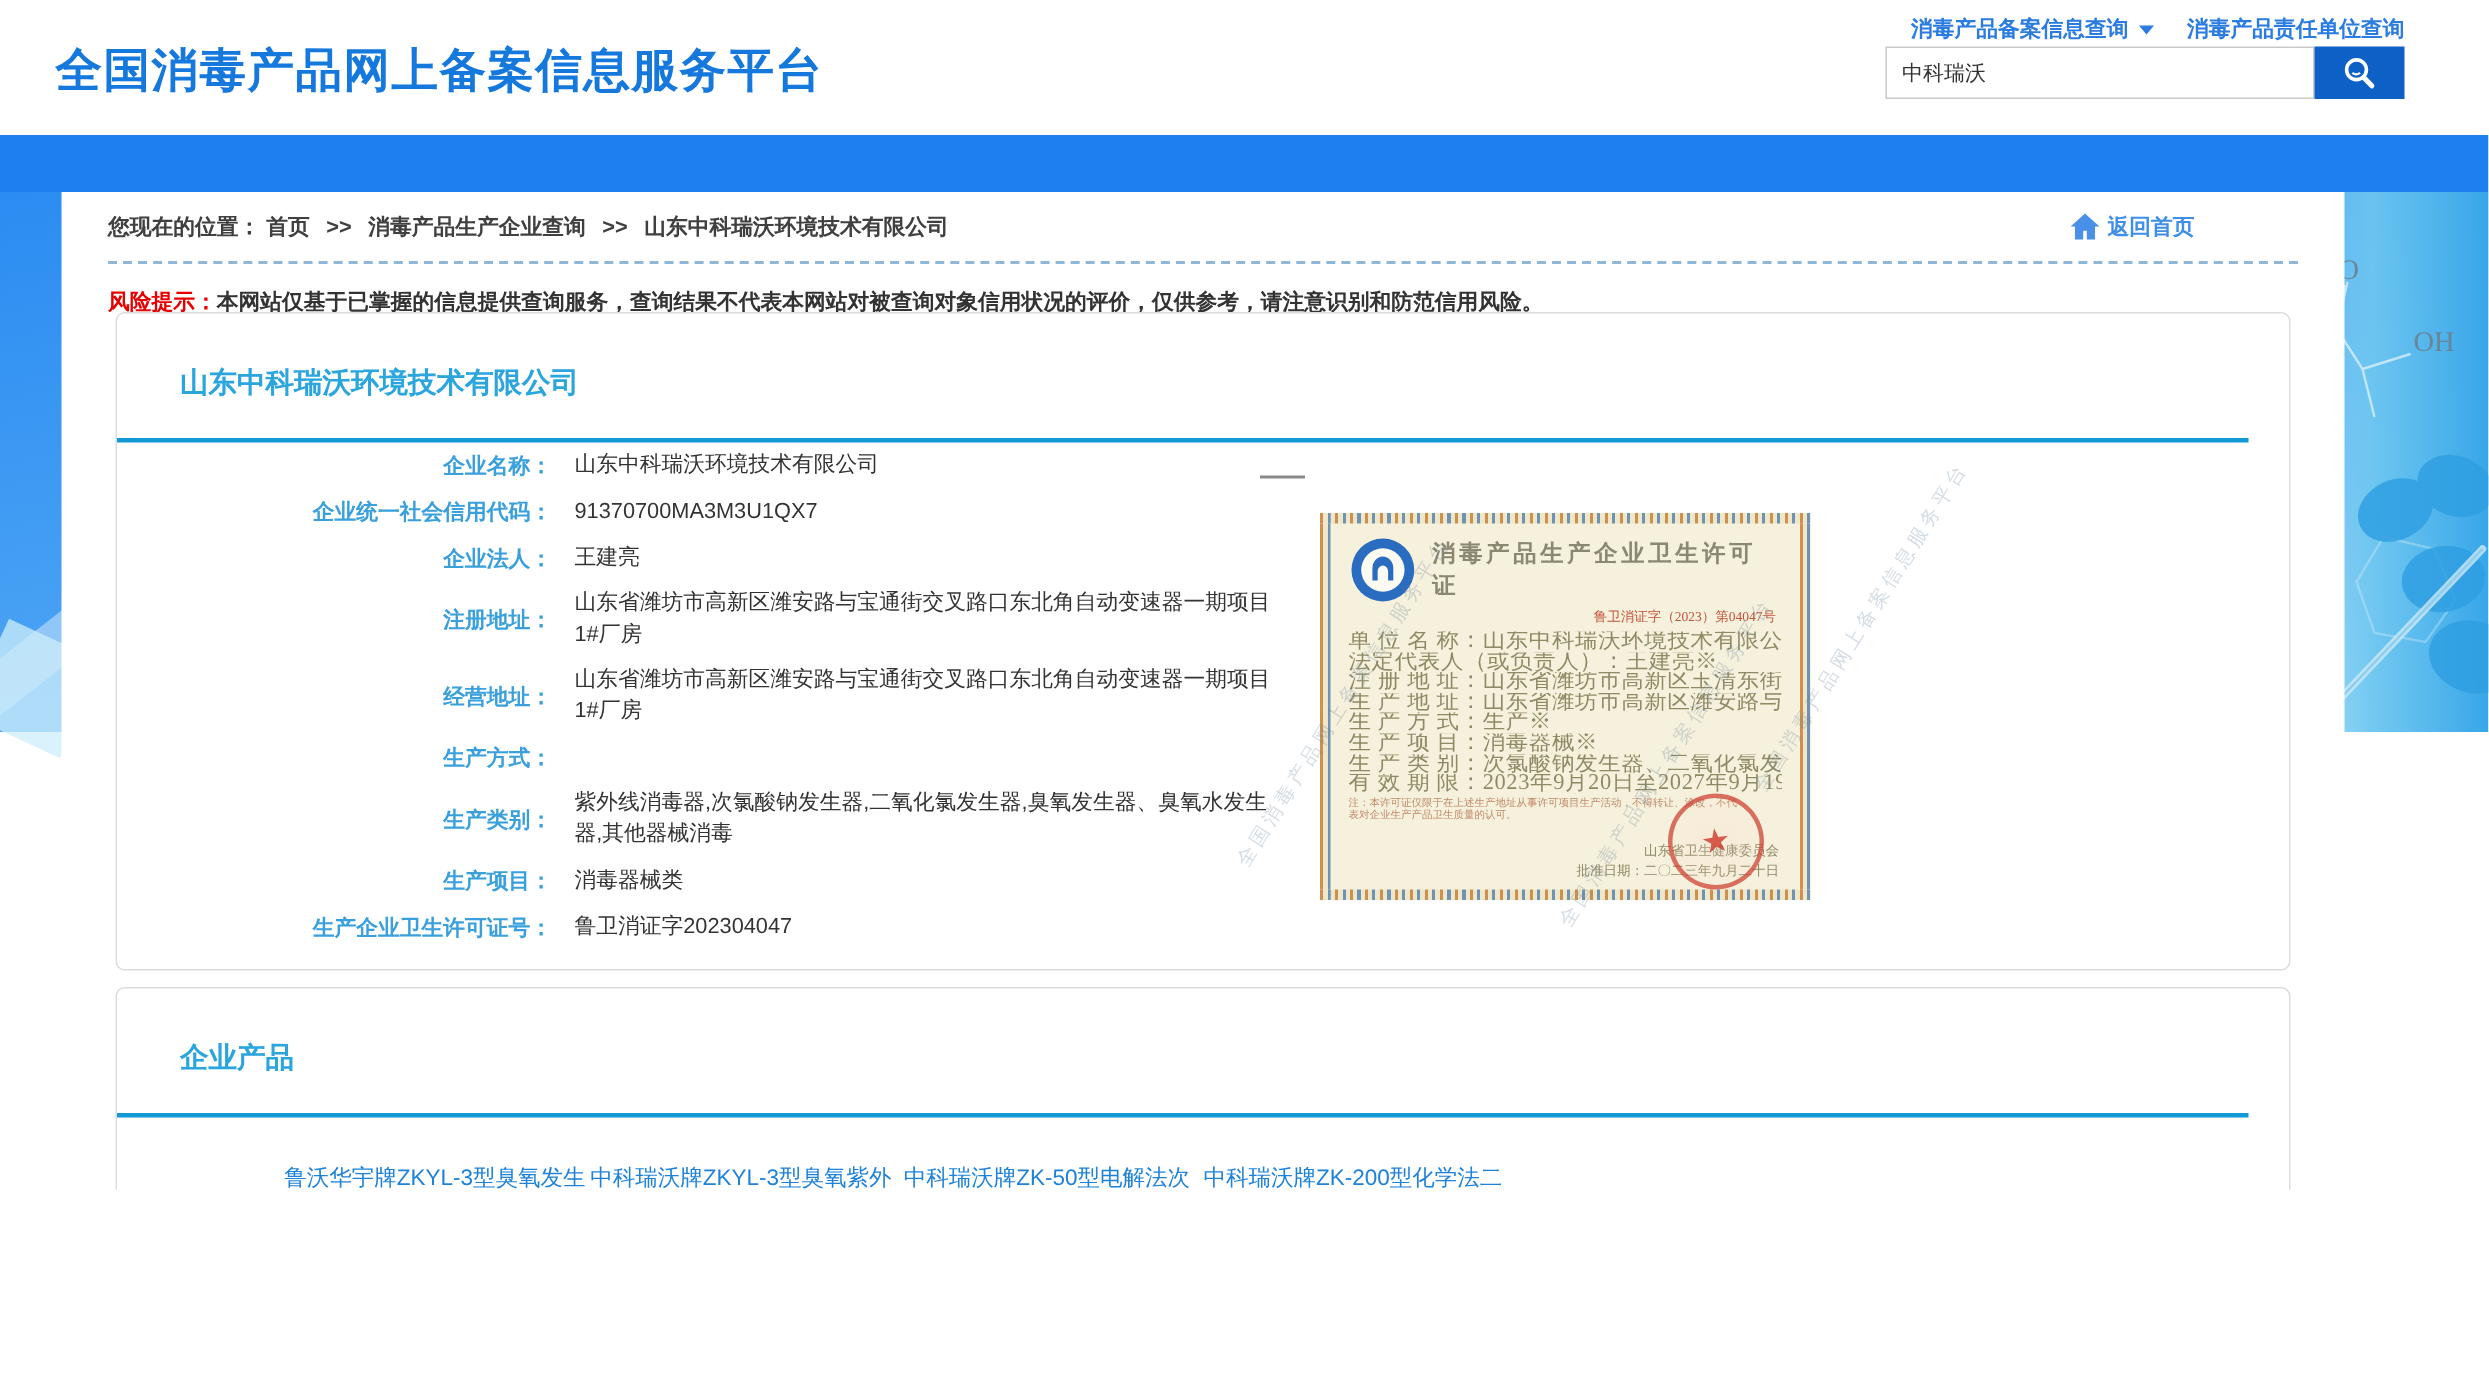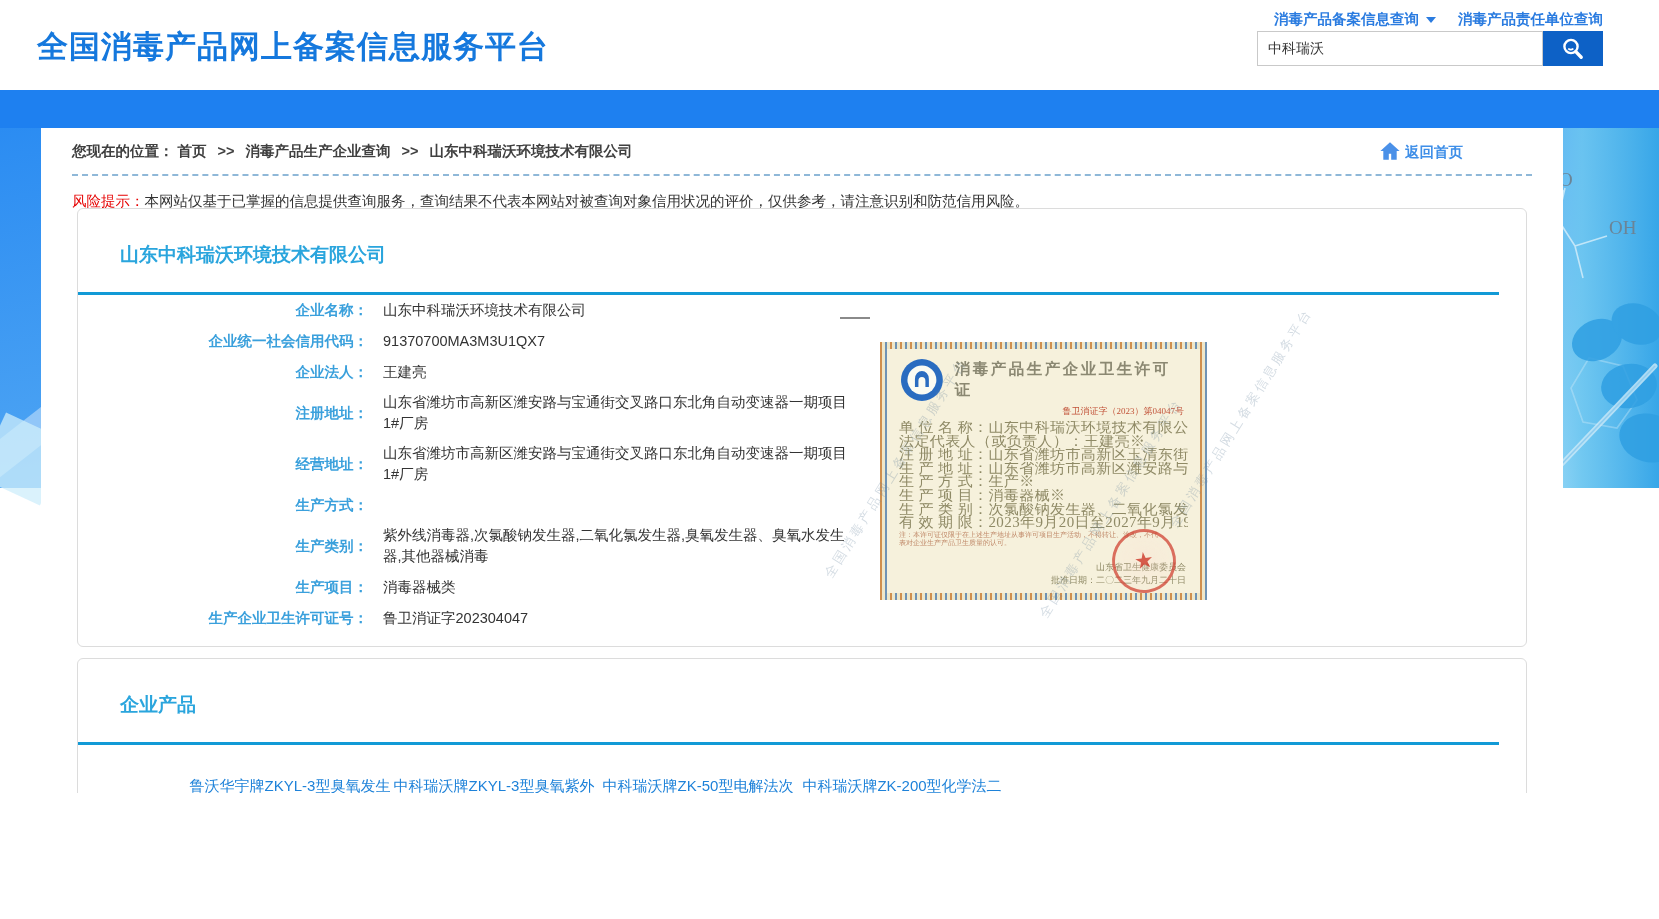--- a/index.html
+++ b/index.html
@@ -23,23 +23,23 @@
     background:linear-gradient(168deg,#2b8cf2 0%,#4aa2f3 45%,#7cc4f3 75%,#b2e2fa 100%);}
   .decor-left1{position:absolute;left:-28px;bottom:36px;width:110px;height:30px;background:rgba(255,255,255,.40);transform:rotate(-38deg);}
   .decor-left2{position:absolute;left:-12px;bottom:-6px;width:70px;height:70px;background:rgba(205,238,251,.75);transform:rotate(25deg);}
   .decor-right{position:absolute;right:0;top:0;width:180px;height:360px;}
   
   .container{position:absolute;left:41px;top:128px;width:1522px;height:665px;background:#fff;z-index:2;overflow:hidden;}
   .crumb-row{display:flex;justify-content:space-between;align-items:center;padding:12px 100px 0 31px;}
   .crumbs{font-size:14.5px;font-weight:bold;color:#404040;}
   .crumbs a{color:#404040;text-decoration:none;cursor:pointer;}
   .bsep{margin:0 7px;}
-  .back-home{display:flex;align-items:flex-end;gap:3px;color:#3f8fe8;font-size:14.5px;font-weight:bold;cursor:pointer;}
+  .back-home{display:flex;align-items:center;gap:3px;color:#3f8fe8;font-size:14.5px;font-weight:bold;cursor:pointer;}
   .dashed-sep{margin:12px 31px 0 31px;border-top:2px dashed #8fb8d8;}
-  .risk-row{margin:16px 31px 0 31px;font-size:14.5px;font-weight:normal;color:#333;}
+  .risk-row{margin:16px 31px 0 31px;font-size:14.5px;font-weight:bold;color:#333;}
   .risk-label{color:#e60000;}
   
   .card{position:absolute;left:36px;right:36px;background:#fff;border:1px solid #dcdcdc;border-radius:6px;overflow:hidden;}
   .card1{top:80px;height:437px;}
   .card2{top:530px;height:300px;}
   .card-title{padding:33px 0 0 42px;font-size:19px;font-weight:bold;color:#2aa5dd;}
   .title-underline{margin-top:24px;height:3px;background:#129ad6;width:calc(100% - 27px);}
   
   .fields{margin-top:4px;}
   .f-row{display:flex;align-items:center;margin-bottom:9px;min-height:22px;}

